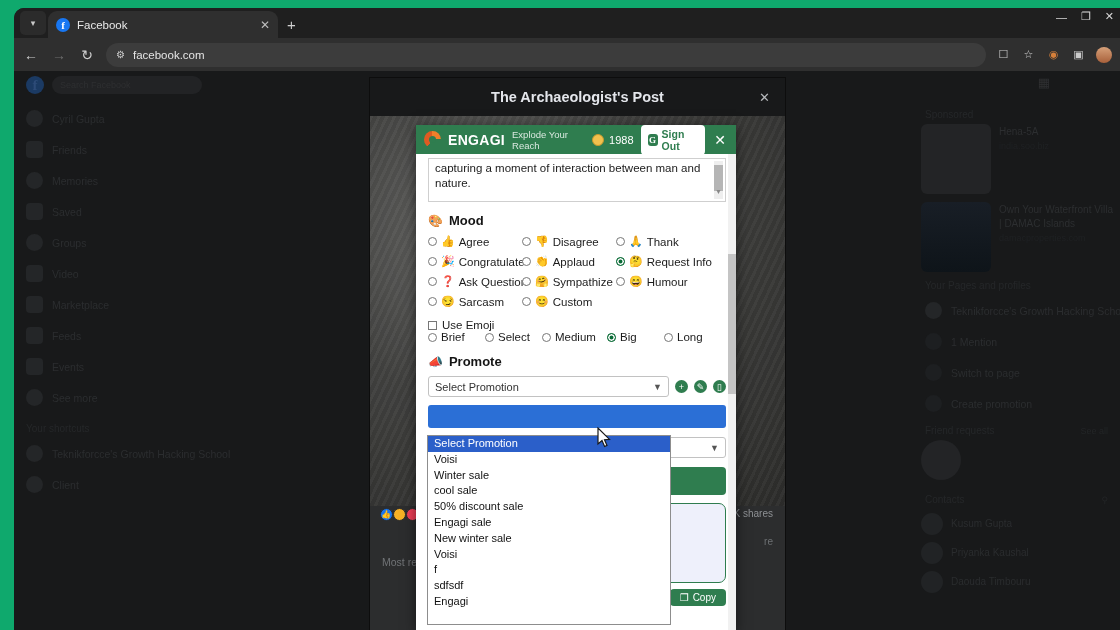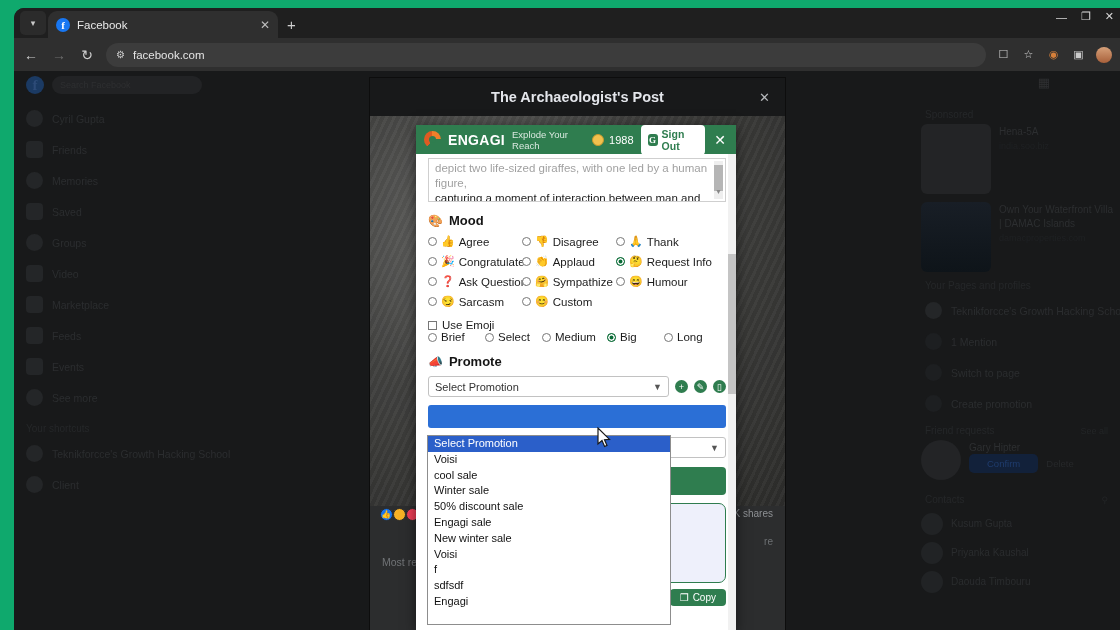--- a/index.html
+++ b/index.html
@@ -389,27 +389,20 @@
         <div class="nav-item">
           <span class="nav-ico" style="background:#1d1f21;"></span>
           <span class="nav-lbl">Create promotion</span>
         </div>
         <div class="side-hd hd-right">
           <span>Friend requests</span>
           <span>See all</span>
         </div>
         <div class="fr-row">
           <span class="fr-av"></span>
-          <span>
-            <span class="fr-name">Gary Hipter</span>
-            <span class="fr-btns">
-              <span class="btn-confirm">Confirm</span>
-              <span class="btn-delete">Delete</span>
-            </span>
-          </span>
         </div>
         <div class="side-hd hd-right" style="margin-top:14px;">
           <span>Contacts</span>
           <span>⚲</span>
         </div>
         <div class="ct-row">
           <span class="ct-av"></span>
           <span class="ct-nm">Kusum Gupta</span>
         </div>
         <div class="ct-row">
@@ -457,21 +450,20 @@
       <span class="so-ico">G</span>
       <span>Sign Out</span>
     </span>
     <span class="eg-x">✕</span>
   </div>
 
   <div class="eg-scroll">
     <div class="eg-inner">
 
       <div class="posttext">
-        <div class="cut">depict two life-sized giraffes, with one led by a human figure,</div>
         <div>capturing a moment of interaction between man and nature.</div>
 
         <span class="pt-sb">
             <i></i>
           </span>
         <span class="pt-arr">▼</span>
       </div>
 
       <div class="sec-title">
         <span class="sec-emoji">🎨</span>
@@ -605,22 +597,22 @@
   </div>
 
   <span class="eg-sb">
       <i></i>
     </span>
 </div>
 
 <div id="dropdown">
   <div class="dd-item sel">Select Promotion</div>
   <div class="dd-item">Voisi</div>
+  <div class="dd-item">Winter sale</div>
   <div class="dd-item">cool sale</div>
-  <div class="dd-item">Winter sale</div>
   <div class="dd-item">50% discount sale</div>
   <div class="dd-item">Engagi sale</div>
   <div class="dd-item">New winter sale</div>
   <div class="dd-item">Voisi</div>
   <div class="dd-item">f</div>
   <div class="dd-item">sdfsdf</div>
   <div class="dd-item">Engagi</div>
 </div>
 
 <svg id="cursor" viewBox="0 0 15 22">

